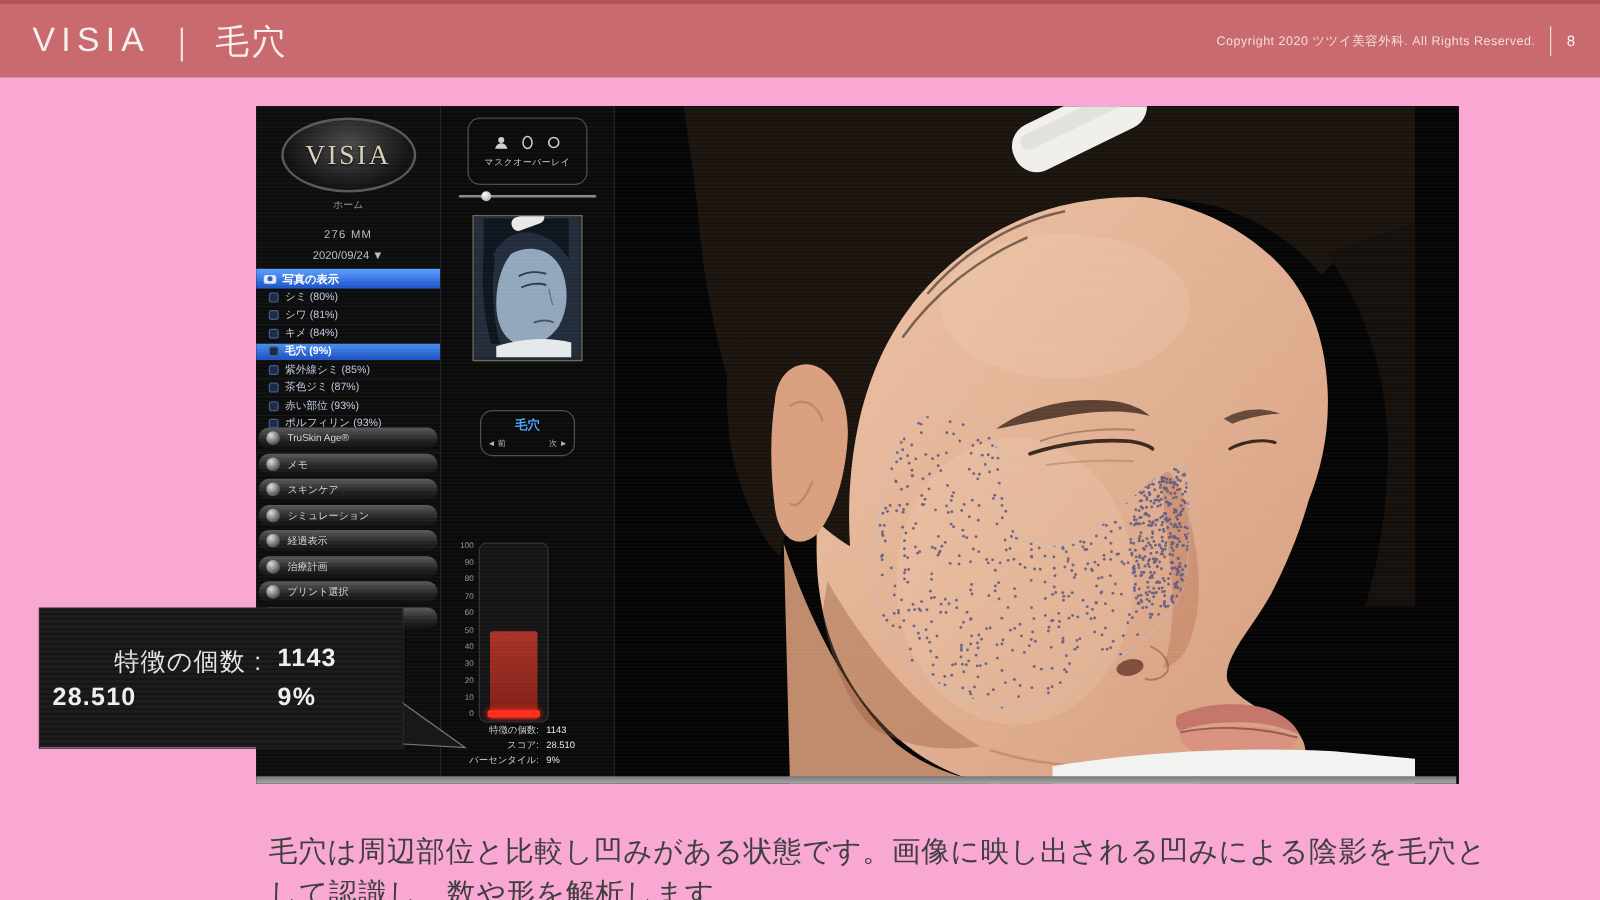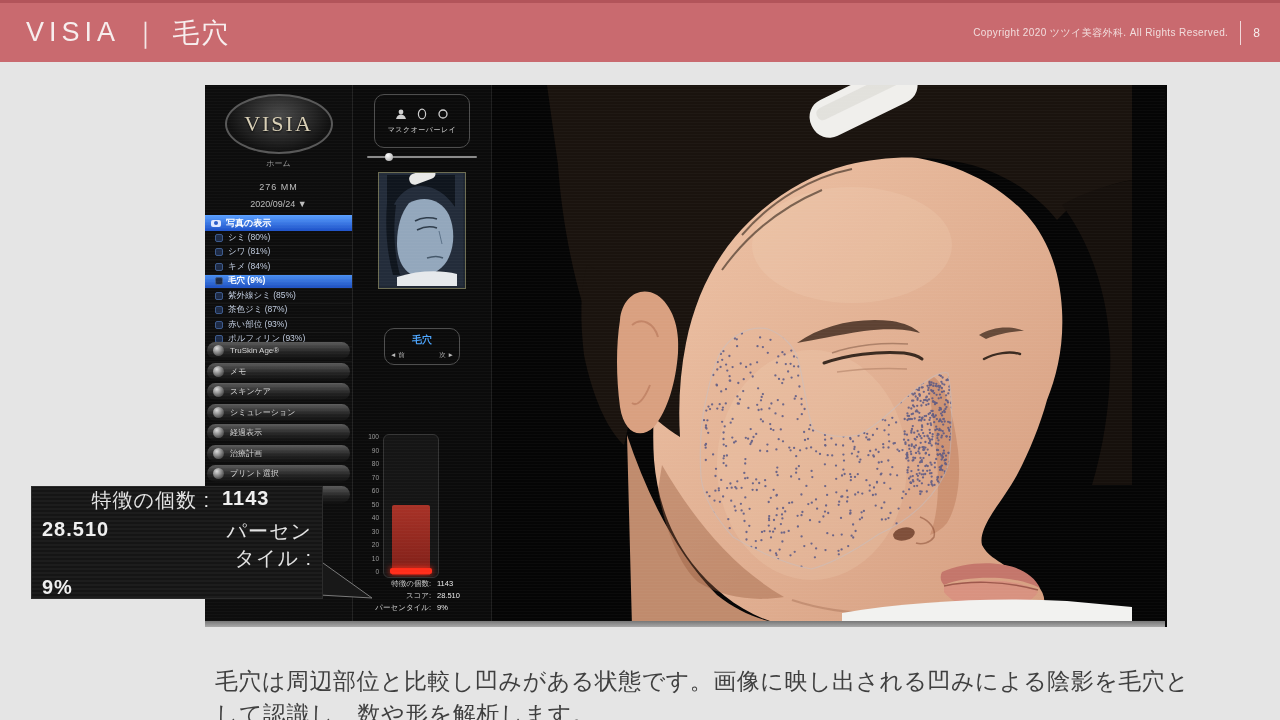--- a/index.html
+++ b/index.html
@@ -1,16 +1,16 @@
 <!DOCTYPE html>
 <html><head>
 <meta charset="utf-8">
 <style>
   html,body{margin:0;padding:0;background:#fff;}
-  .slide{position:relative;width:1280px;height:720px;background:#e5e5e5;overflow:hidden;
+  .slide{position:relative;width:1280px;height:720px;background:#f9a8d4;overflow:hidden;
          font-family:"Liberation Sans",sans-serif;}
 
   
   .hdr{position:absolute;left:0;top:0;width:1280px;height:62px;background:#c96a6f;
        border-top:3px solid #b2545a;box-sizing:border-box;display:flex;align-items:center;}
   .hdr-title{margin-left:26px;color:#f7eeee;font-size:27px;letter-spacing:2px;display:flex;align-items:center;}
   .hdr-title .brand{letter-spacing:5px;font-weight:400;}
   .hdr-title .div{margin:0 12px;font-weight:300;opacity:.95;}
   .hdr-right{position:absolute;right:16px;top:0;height:100%;display:flex;align-items:center;gap:12px;}
   .copyright{color:#f2dddd;font-size:10px;letter-spacing:.4px;}
@@ -1477,21 +1477,20 @@
       </svg>
     </section>
 
     <div class="app-strip"></div>
   </div>
 
   <div class="callout">
     <span class="l">特徴の個数 :</span>
     <span class="v">1143</span>
     <span class="v">28.510</span>
-    <span class="l">パーセンタイル :</span>
     <span class="v">9%</span>
   </div>
   <svg class="pointer" width="80" height="64" viewBox="0 0 80 64">
     <polygon points="2,8 72,58 2,54" fill="#181818" stroke="#7a7a7a" stroke-width="1"></polygon>
   </svg>
 
   <p class="caption">毛穴は周辺部位と比較し凹みがある状態です。画像に映し出される凹みによる陰影を毛穴として認識し、数や形を解析します。</p>
 </div>
 
 </body></html>

